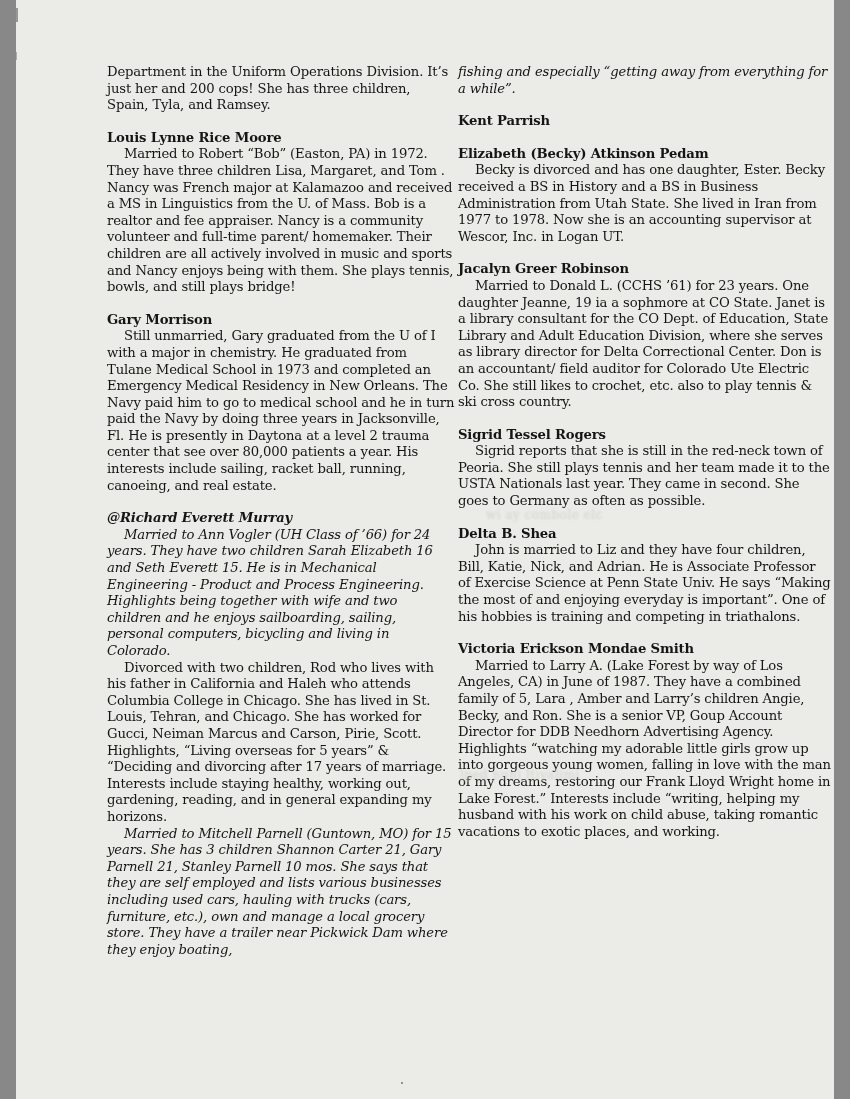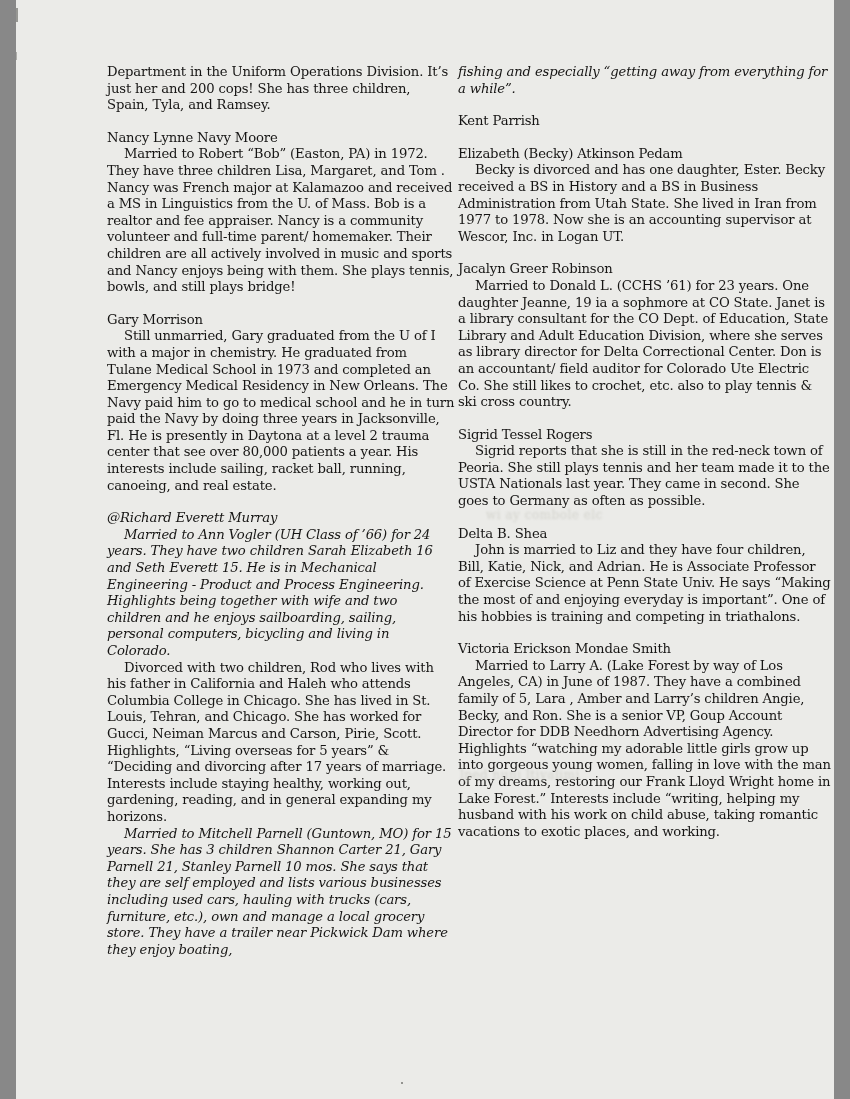--- a/index.html
+++ b/index.html
@@ -16,21 +16,21 @@
     position:absolute;
     top:64px;
     font-size:13.2px;
     line-height:16.6px;
     letter-spacing:-0.15px;
     text-align:left;
   }
   #col-left{left:91px;width:348px;}
   #col-right{left:442px;width:374px;}
   .sec-heading{
-    font-weight:400;
+    font-weight:700;
     margin:16px 0 0 0;
   }
   .sec-body{margin:0;}
   .sec-body.indent{text-indent:17px;}
   .italic{font-style:italic;}
   
   .artifact{position:absolute;}
   .ghost{
     position:absolute;
     color:#d2d2cc;
@@ -39,21 +39,21 @@
     letter-spacing:0.5px;
     user-select:none;
   }
 </style>
 </head>
 <body>
 
 <div class="page">
   <div class="col" id="col-left">
       <div class="sec-body">Department in the Uniform Operations Division. It’s just her and 200 cops!  She has three children, Spain, Tyla, and Ramsey.</div>
-      <div class="sec-heading">Nancy Lynne Navy Moore</div>
+      <div class="sec-heading">Louis Lynne Rice Moore</div>
       <div class="sec-body indent">Married to Robert “Bob” (Easton, PA) in 1972. They have three children Lisa, Margaret, and Tom .   Nancy was French major at Kalamazoo and received a MS in Linguistics from the U. of Mass. Bob is a realtor and fee appraiser.  Nancy is a community volunteer and full-time parent/ homemaker.  Their children are all actively involved in music and sports and Nancy enjoys being with them.  She plays tennis, bowls, and still plays bridge!</div>
       <div class="sec-heading">Gary Morrison</div>
       <div class="sec-body indent">Still unmarried, Gary graduated from the U of I with a major in chemistry.  He graduated from Tulane Medical School in 1973 and completed an Emergency Medical Residency in New Orleans. The Navy paid him to go to medical school and he in turn paid the Navy by doing three years in Jacksonville, Fl.  He is presently in Daytona at a level 2 trauma center that see over 80,000 patients a year.  His interests include sailing, racket ball, running, canoeing, and real estate.</div>
       <div class="sec-heading italic">@Richard Everett Murray</div>
       <div class="sec-body italic indent">Married to Ann Vogler (UH Class of ’66) for 24 years.  They have two children Sarah Elizabeth 16 and Seth Everett 15.  He is in Mechanical Engineering - Product and Process Engineering.  Highlights being together with wife and two children and he enjoys sailboarding, sailing, personal computers, bicycling and living in Colorado.</div>
       <div class="sec-body indent">Divorced with two children, Rod who lives with his father in California and Haleh who attends Columbia College in Chicago.  She has lived in St. Louis, Tehran, and Chicago.  She has worked for Gucci, Neiman Marcus and Carson, Pirie, Scott.   Highlights,  “Living overseas for 5 years” &amp; “Deciding and divorcing after 17 years of marriage.  Interests include staying healthy, working out, gardening, reading, and in general expanding my horizons.</div>
       <div class="sec-body italic indent">Married to Mitchell Parnell (Guntown, MO) for 15 years.  She has 3 children Shannon Carter 21,  Gary Parnell 21, Stanley Parnell 10 mos.  She says that they are self employed and lists various businesses including used cars, hauling with trucks (cars, furniture, etc.), own and manage a local grocery store.  They have a trailer near Pickwick Dam where they enjoy boating,</div>
     </div>
   <div class="col" id="col-right">
       <div class="sec-body italic">fishing and especially “getting away from everything for a while”.</div>

